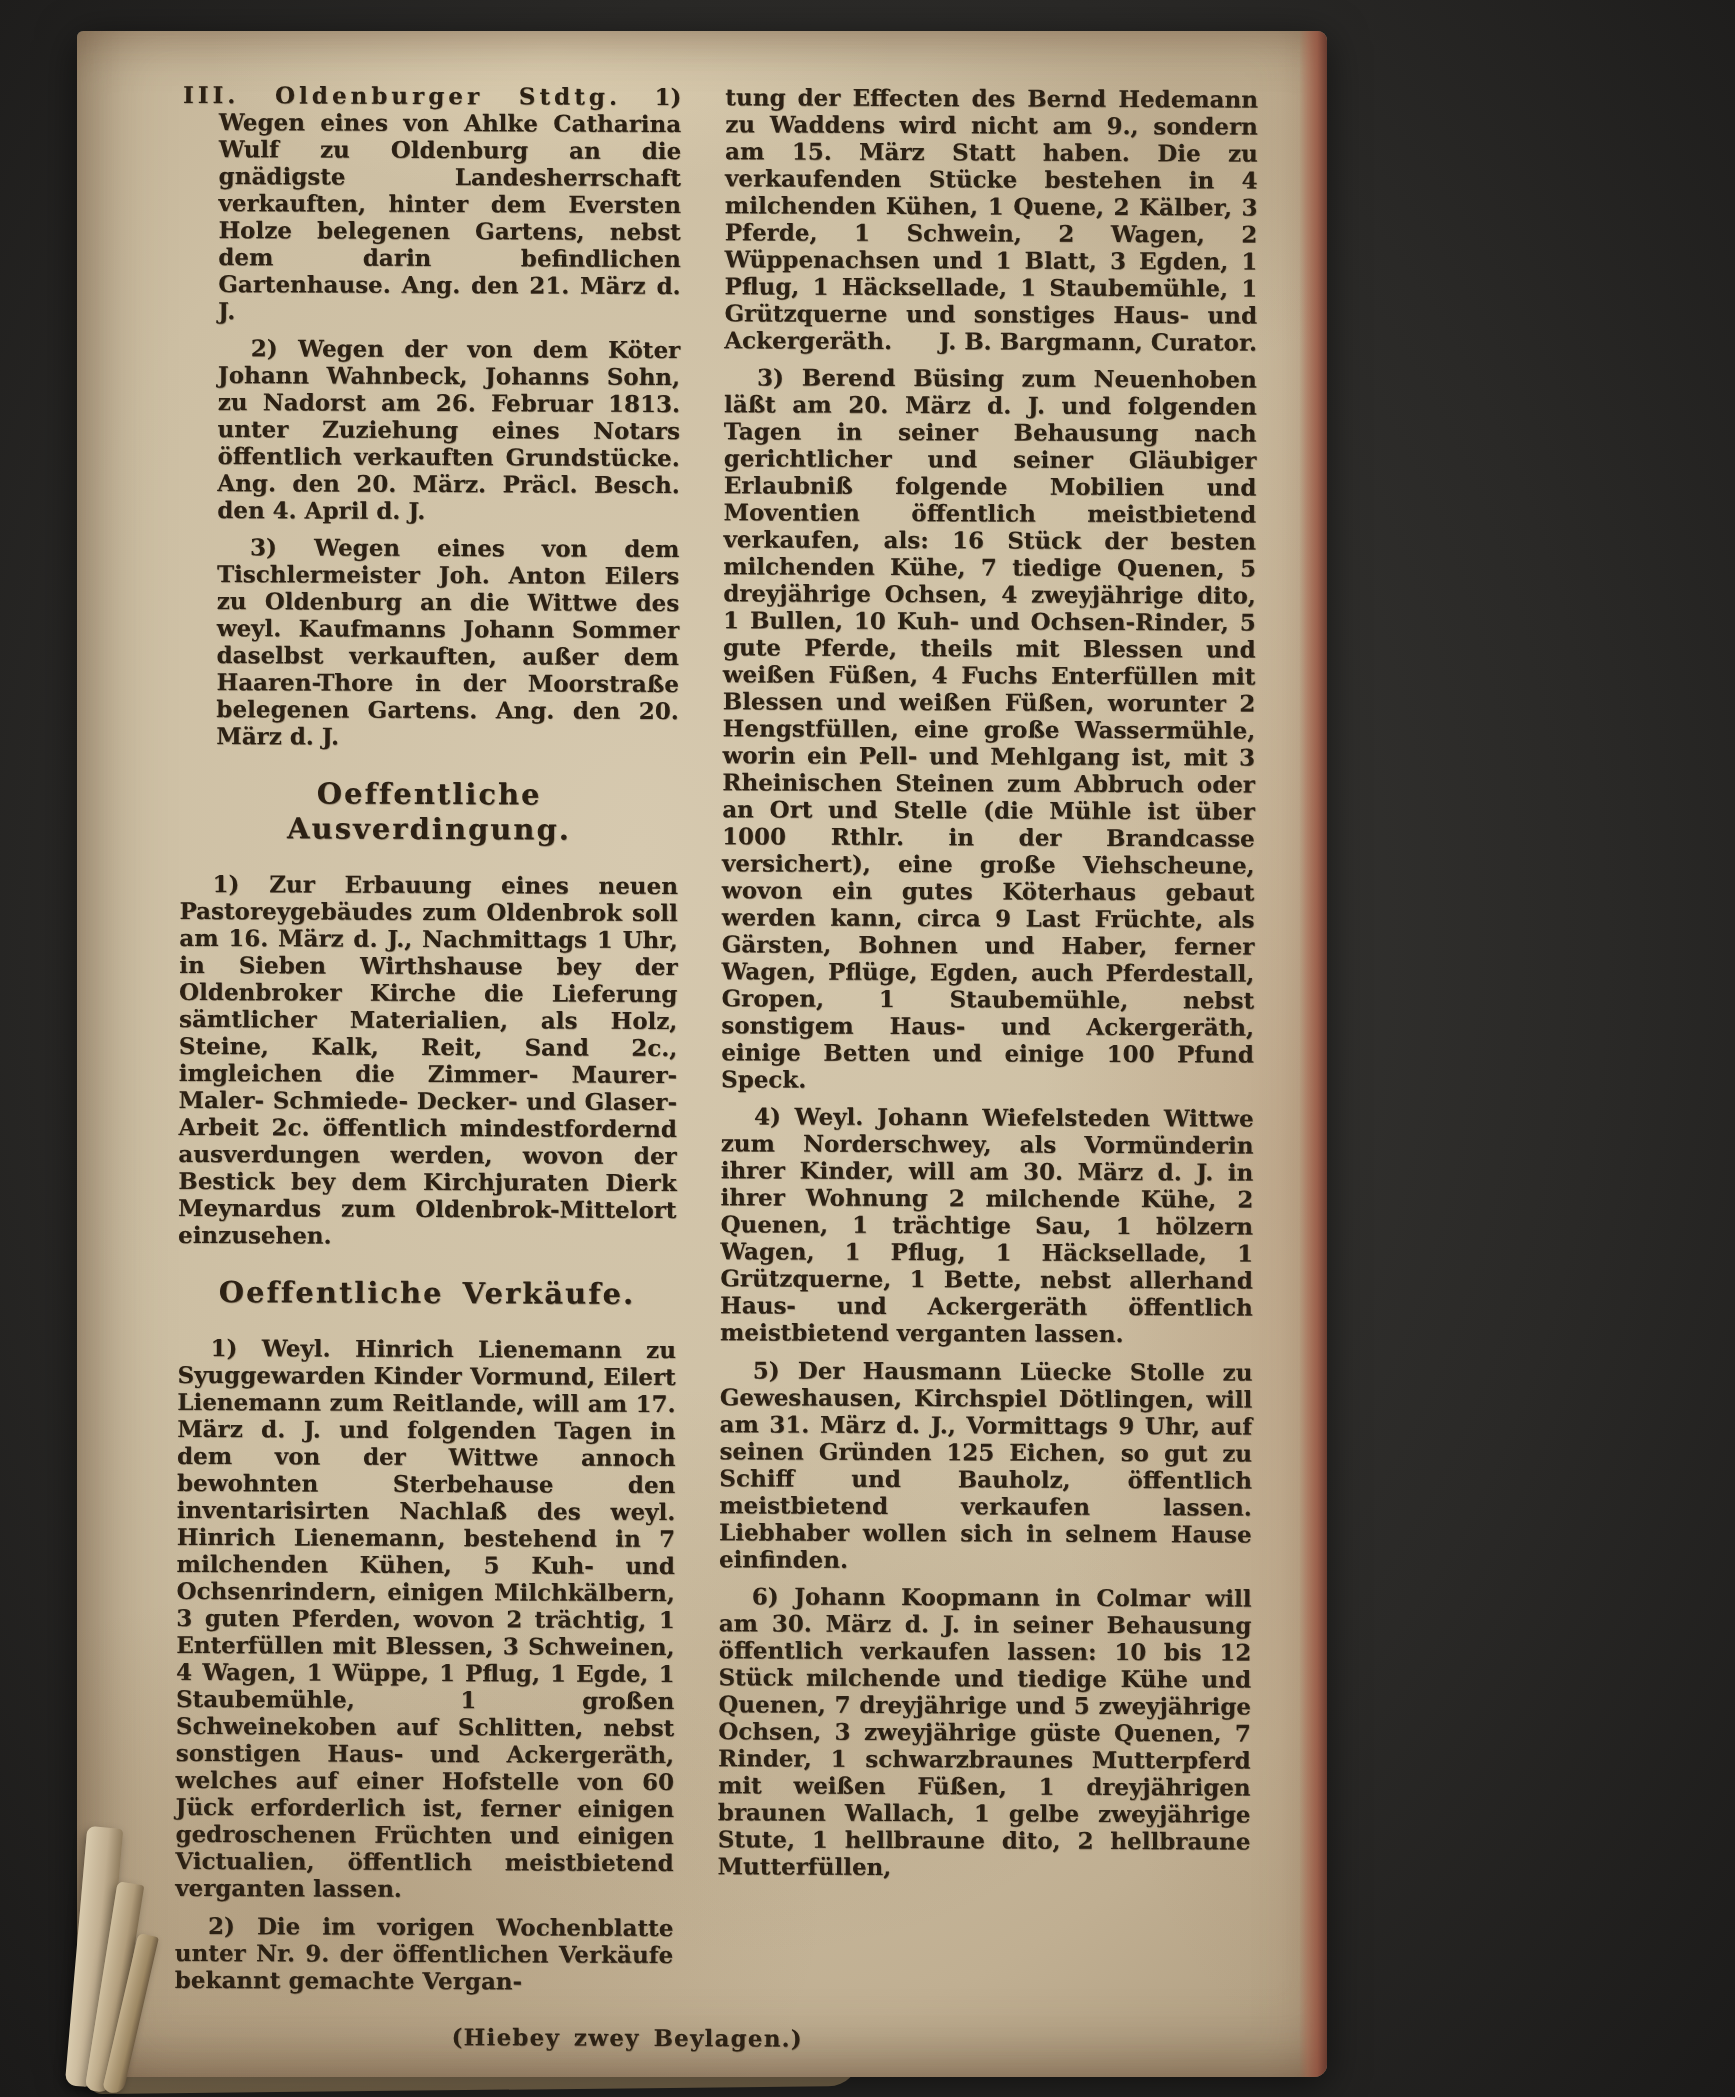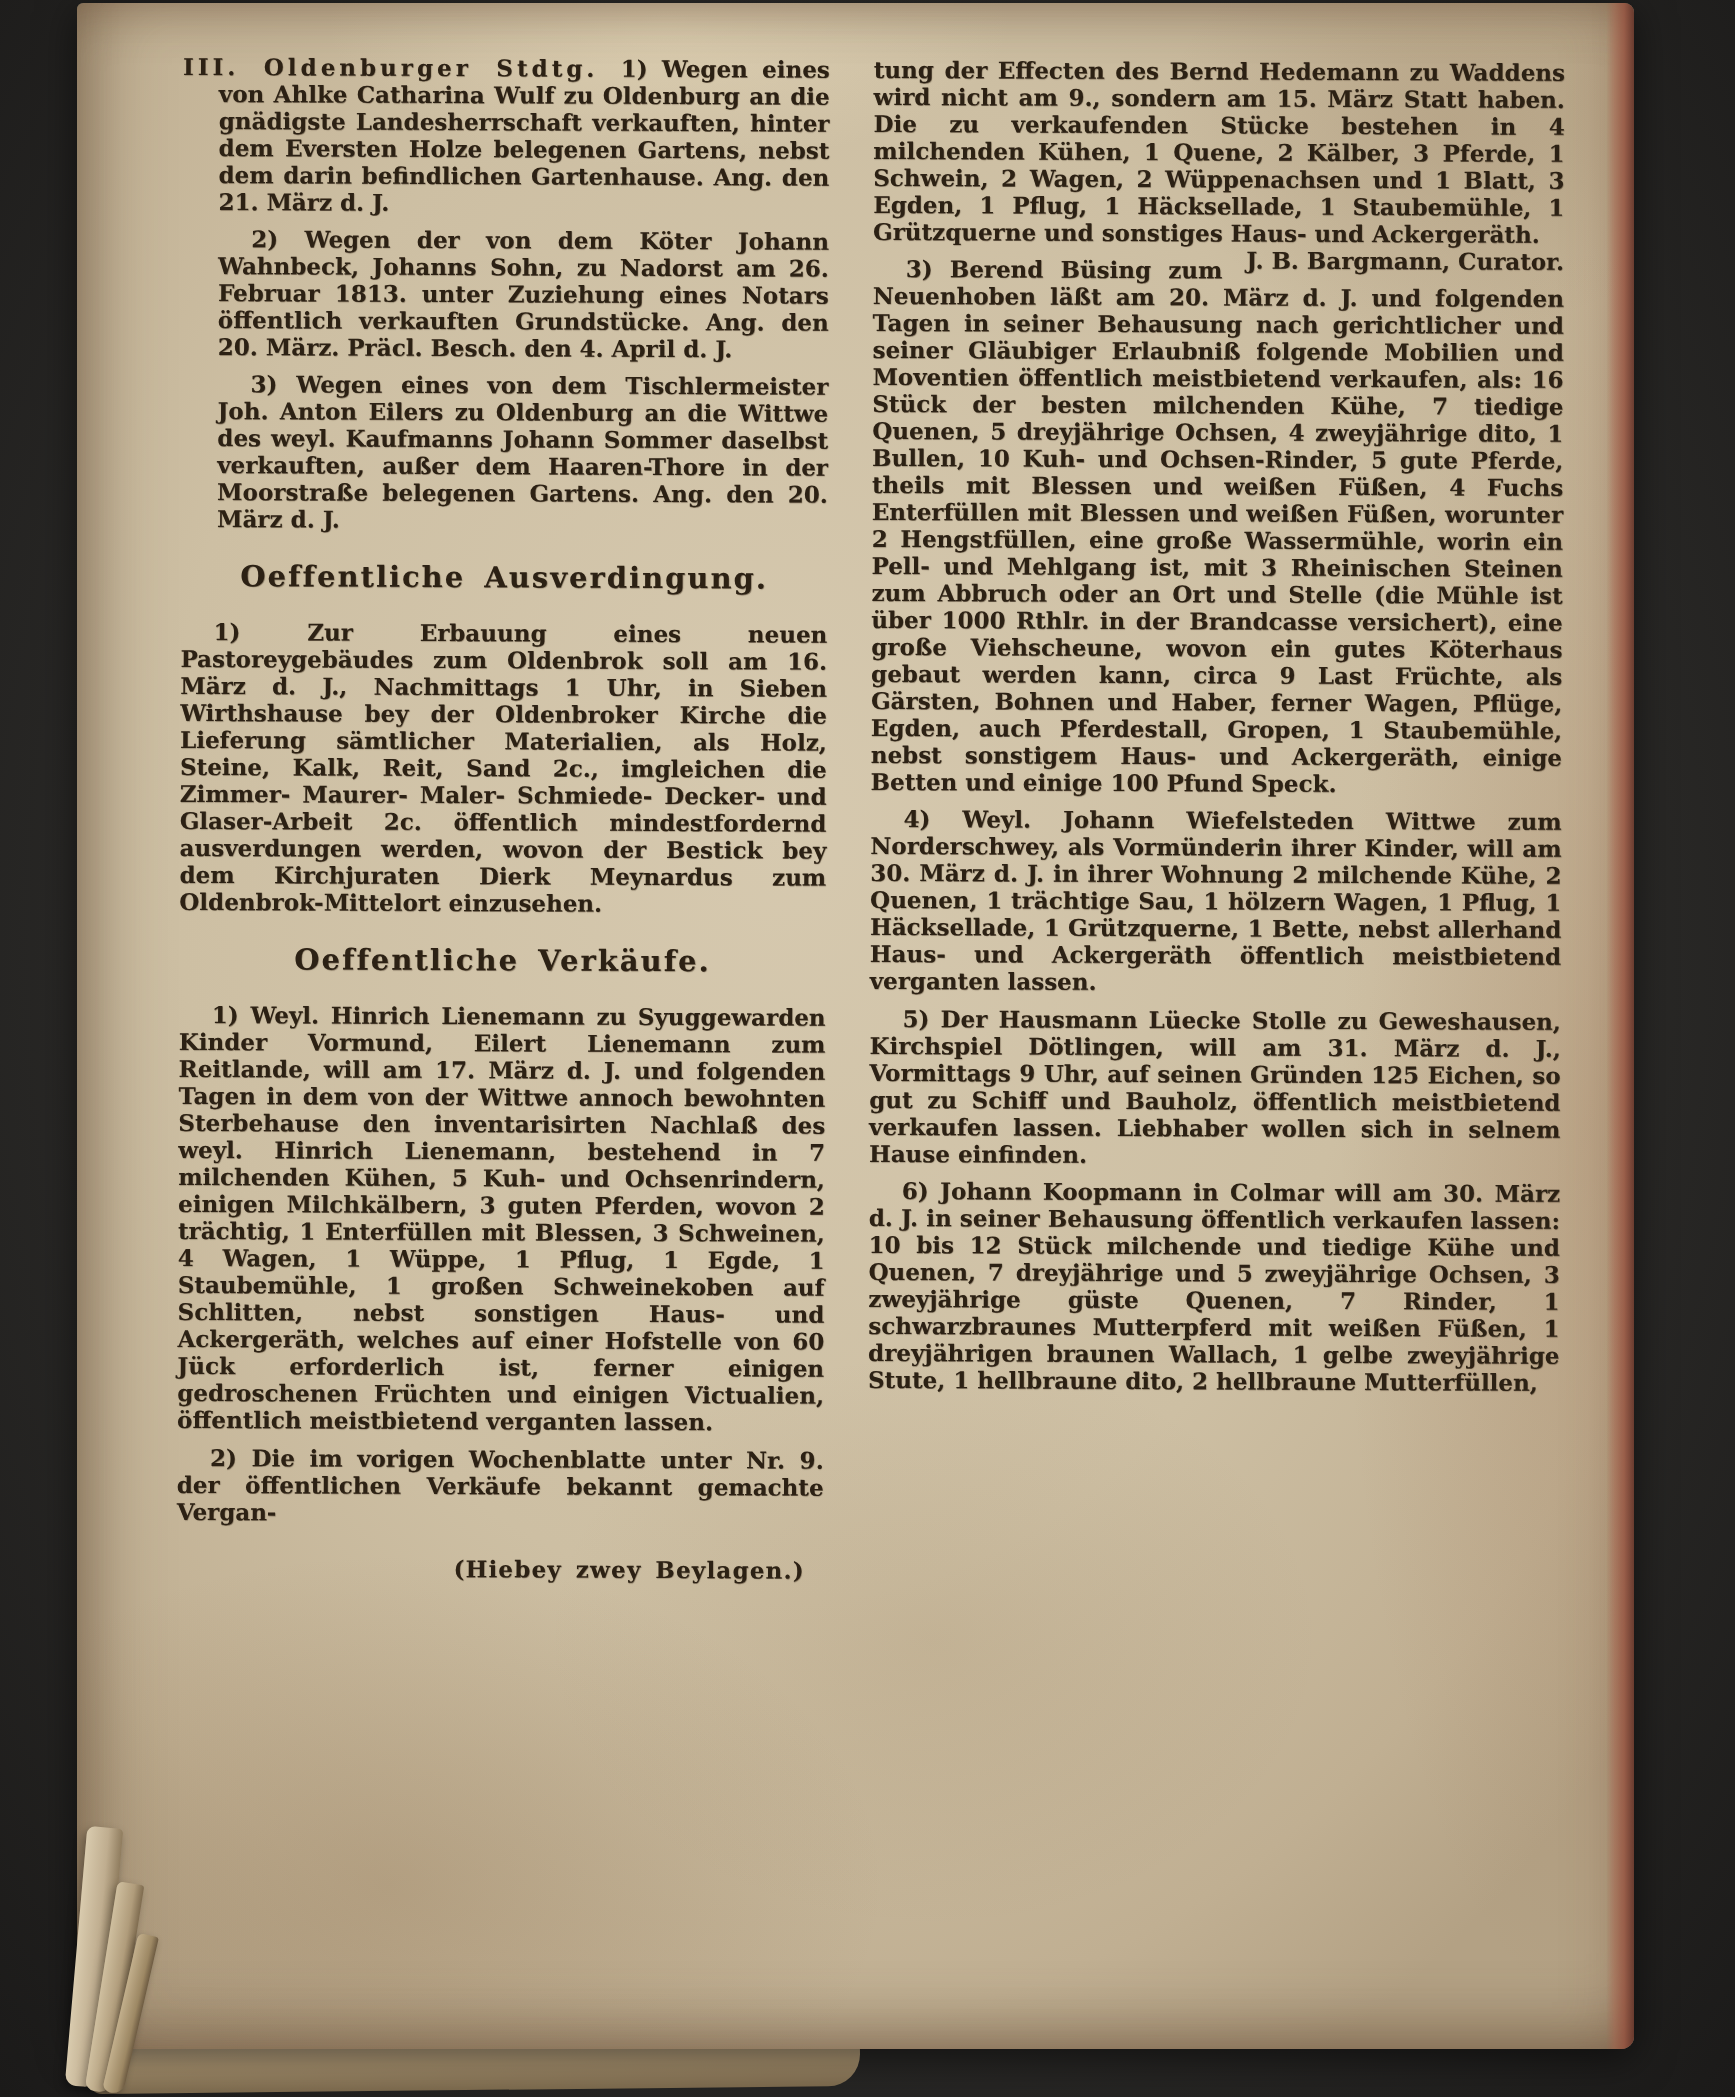--- a/index.html
+++ b/index.html
@@ -21,22 +21,22 @@
     position: absolute;
     left: 88px; top: 2024px;
     width: 772px; height: 66px;
     background: linear-gradient(to bottom, #c3b192 0%, #a8926f 60%, #7c6a4e 100%);
     transform: rotate(-0.6deg);
     border-radius: 8px 24px 32px 14px;
     z-index: 0;
   }
   .paper {
     position: absolute;
-    left: 77px; top: 3px;
-    width: 1557px; height: 2046px;
+    left: 77px; top: 31px;
+    width: 1250px; height: 2046px;
     z-index: 1;
     padding: 50px 69px 0 106px;
     border-radius: 6.3px 9.5px 12.6px 20.5px;
     background:
       radial-gradient(ellipse 709px 473px at 20% 92%, rgba(125,95,62,0.22) 0%, rgba(125,95,62,0) 70%),
       radial-gradient(ellipse 331px 1182px at 97% 55%, rgba(148,100,68,0.20) 0%, rgba(148,100,68,0) 75%),
       radial-gradient(ellipse 489px 205px at 38% 1%, rgba(230,216,186,0.55) 0%, rgba(230,216,186,0) 70%),
       radial-gradient(ellipse 410px 300px at 88% 6%, rgba(120,92,60,0.15) 0%, rgba(120,92,60,0) 70%),
       radial-gradient(ellipse 552px 410px at 55% 80%, rgba(135,105,70,0.13) 0%, rgba(135,105,70,0) 70%),
       radial-gradient(ellipse 1104px 1419px at 45% 40%, #d6c9af 0%, #cdbfa3 55%, #c0af92 85%, #b3a184 100%);

